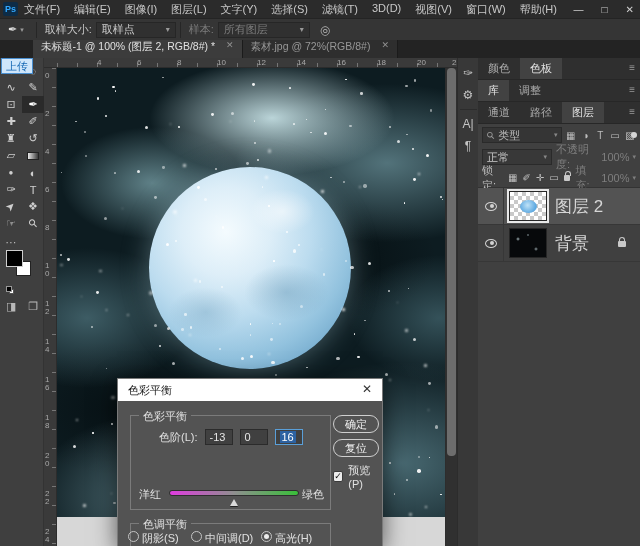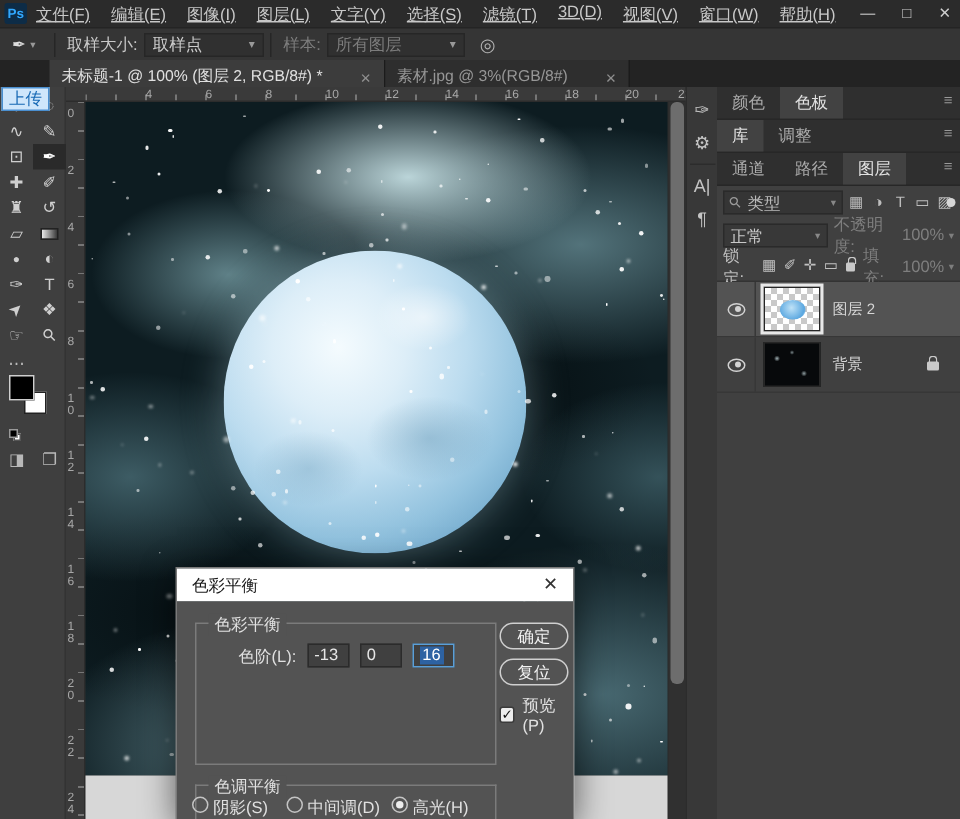--- a/index.html
+++ b/index.html
@@ -3,36 +3,36 @@
 <meta charset="utf-8">
 <style>
   html,body{margin:0;padding:0;background:#1e1e1e;}
   *{box-sizing:border-box;font-family:"Liberation Sans","DejaVu Sans",sans-serif;}
   .app{position:relative;width:640px;height:546px;background:#2d2d2d;overflow:hidden;font-size:11px;color:#c8c8c8;}
 
   
   .menubar{position:absolute;left:0;top:0;width:640px;height:18px;background:#2b2b2b;display:flex;align-items:center;}
   .ps-logo{width:15px;height:14px;margin:0 6px 0 3px;background:#0d2c47;color:#31a8ff;font-size:9px;font-weight:bold;display:flex;align-items:center;justify-content:center;border-radius:2px;}
   .menu-items{display:flex;gap:14px;color:#c8c8c8;}
-  .menu-items span{cursor:default;text-decoration:underline;}
+  .menu-items span{cursor:default;}
   .win-controls{position:absolute;right:6px;top:0;height:18px;display:flex;gap:18px;align-items:center;color:#cfcfcf;font-size:10px;}
 
   
   .optionsbar{position:absolute;left:0;top:18px;width:640px;height:22px;background:#353535;border-top:1px solid #242424;display:flex;align-items:center;}
   .tool-preset{display:flex;align-items:center;gap:3px;padding:0 8px;color:#ddd;}
   .opt-sep{width:1px;height:16px;background:#262626;margin:0 4px;}
   .opt-label{color:#c8c8c8;margin:0 4px;}
   .opt-label.dim,.opt-dd.dim{color:#7c7c7c;}
   .opt-dd{display:flex;align-items:center;justify-content:space-between;background:#303030;border:1px solid #262626;height:16px;padding:0 5px;color:#ccc;}
   .opt-dd .caret{font-size:8px;margin-left:6px;color:#999;}
   .ring-icon{margin-left:10px;color:#b5b5b5;font-size:12px;}
 
   
   .tabbar{position:absolute;left:0;top:40px;width:640px;height:18px;background:#232323;display:flex;align-items:flex-end;padding-left:33px;}
-  .doc-tab{height:18px;display:flex;align-items:flex-end;gap:25px;padding:0 8px;font-size:10.5px;border-right:1px solid #1b1b1b;}
+  .doc-tab{height:18px;display:flex;align-items:flex-start;gap:11px;padding:0 8px;font-size:10.5px;border-right:1px solid #1b1b1b;}
   .doc-tab.active{background:#3c3c3c;color:#e0e0e0;}
   .doc-tab.inactive{background:#2e2e2e;color:#979797;}
   .doc-tab .tclose{font-size:9px;color:#909090;}
 
   
   .toolbar{position:absolute;left:0;top:58px;width:44px;height:488px;background:#3f3f3f;border-right:1px solid #333;}
   .tool-grid{position:absolute;left:0;top:4px;width:44px;display:grid;grid-template-columns:22px 22px;}
   .tool-cell{height:17px;display:flex;align-items:center;justify-content:center;color:#cfcfcf;font-size:11px;cursor:default;}
   .tool-cell.active-tool{background:#2a2a2a;color:#fff;}
   .rot45{display:inline-block;transform:rotate(-45deg);}
@@ -117,21 +117,21 @@
   .layerrow.selected{background:#535353;}
   .eye{position:relative;width:13px;height:9px;margin:0 6px 0 7px;border:1px solid #d2d2d2;border-radius:50% / 50%;}
   .eye::after{content:"";position:absolute;left:3.5px;top:1.5px;width:4px;height:4px;border-radius:50%;background:#d2d2d2;}
   .eyecol{width:26px;display:flex;justify-content:flex-start;align-items:center;border-right:1px solid #373737;height:100%;}
   .lthumb{width:38px;height:30px;margin-left:5px;border:1px solid #262626;background:#0c1d22;flex:none;}
   .lthumb.sel{outline:2px solid #e8e8e8;}
   .thumb-checker{background-color:#fff;background-image:linear-gradient(45deg,#c9c9c9 25%,transparent 25%,transparent 75%,#c9c9c9 75%),linear-gradient(45deg,#c9c9c9 25%,transparent 25%,transparent 75%,#c9c9c9 75%);background-size:8px 8px;background-position:0 0,4px 4px;position:relative;}
   .thumb-checker::after{content:"";position:absolute;left:10px;top:8px;width:17px;height:13px;border-radius:50%;background:radial-gradient(circle at 45% 40%, #bfe2f7, #5aa7e0 70%, rgba(90,167,224,0) 100%);}
   .thumb-nebula{background-image:radial-gradient(14px 10px at 10px 8px, rgba(180,220,228,.9), transparent 70%),radial-gradient(16px 12px at 30px 20px, rgba(140,190,200,.8), transparent 70%),radial-gradient(12px 9px at 18px 26px, rgba(100,150,160,.7), transparent 70%);background-color:#0b181d;}
   .thumb-dark{background-color:#07090b;background-image:radial-gradient(2px 2px at 8px 10px, rgba(200,220,225,.8), transparent 100%),radial-gradient(2px 2px at 26px 20px, rgba(200,220,225,.7), transparent 100%),radial-gradient(1.5px 1.5px at 18px 6px, rgba(200,220,225,.6), transparent 100%);}
-  .lname{margin-left:8px;color:#d6d6d6;font-size:10px;}
+  .lname{margin-left:8px;color:#d6d6d6;font-size:17px;}
   .padlock{position:relative;width:8px;height:6px;background:#c9c9c9;border-radius:1px;display:inline-block;}
   .padlock::before{content:"";position:absolute;top:-4px;left:1px;width:4px;height:4px;border:1px solid #c9c9c9;border-bottom:none;border-radius:3px 3px 0 0;}
   .bg-lock{position:absolute;right:14px;top:16px;}
 
   
   .dialog{position:absolute;left:117px;top:378px;width:266px;height:168px;z-index:50;box-shadow:0 6px 22px rgba(0,0,0,.6);border:1px solid #7a7a7a;}
   .dlg-title{position:relative;height:22px;background:#ffffff;color:#161616;display:flex;align-items:center;padding:0 10px;font-size:11px;}
   .dlg-close{position:absolute;right:10px;top:3px;color:#333;font-size:12px;}
   .dlg-body{position:relative;height:146px;background:#535353;color:#e0e0e0;}
   .groupbox{position:absolute;border:1px solid #7b7b7b;}
@@ -208,21 +208,21 @@
     </div>
     <span class="ring-icon">◎</span>
   </div>
 
   <div class="tabbar">
     <div class="doc-tab active">
       <span>未标题-1 @ 100% (图层 2, RGB/8#) *</span>
       <span class="tclose">✕</span>
     </div>
     <div class="doc-tab inactive">
-      <span>素材.jpg @ 3%(RGB/8#)</span>
+      <span>素材.jpg @ 72%(RGB/8#)</span>
       <span class="tclose">✕</span>
     </div>
   </div>
 
   <div class="toolbar">
     <div class="tool-grid">
       <div class="tool-cell">
           <span>✥</span>
         </div>
       <div class="tool-cell">
@@ -628,20 +628,27 @@
           <span class="lvl-field">
               <span>-13</span>
             </span>
           <span class="lvl-field">
               <span>0</span>
             </span>
           <span class="lvl-field focus">
               <span class="selbg">16</span>
             </span>
         </div>
+        <div class="slider-row sr2">
+          <span class="sl-left">洋红</span>
+          <span class="sl-track t2">
+              <span class="sl-thumb" style="left:50%;"></span>
+            </span>
+          <span class="sl-right">绿色</span>
+        </div>
       </div>
 
       <div class="dlg-btn btn-ok">确定</div>
       <div class="dlg-btn btn-reset">复位</div>
       <div class="preview-wrap">
         <span class="chk">✓</span>
         <span>预览(P)</span>
       </div>
 
       <div class="groupbox gb2">

